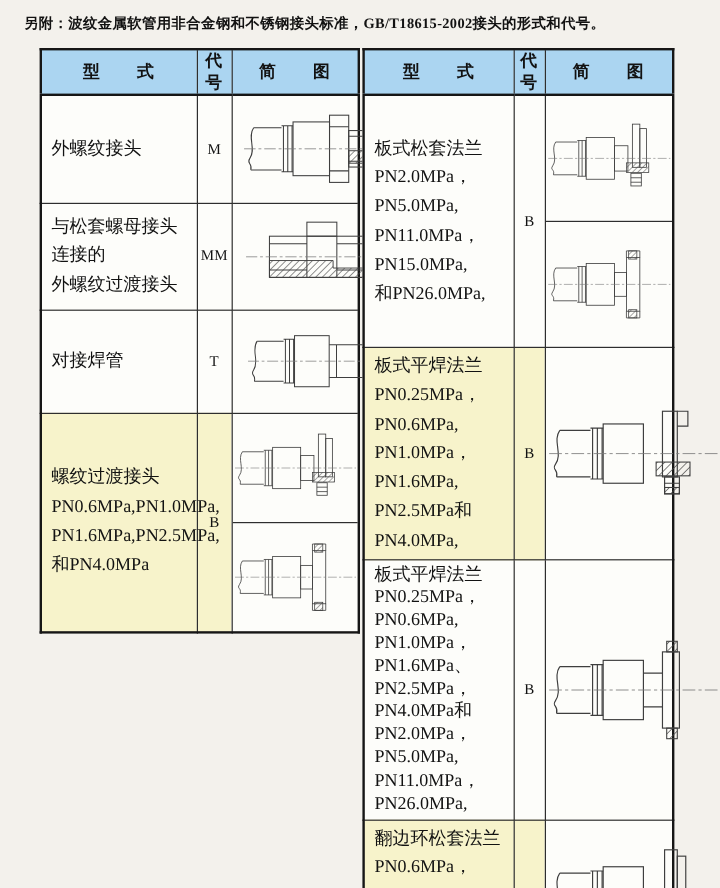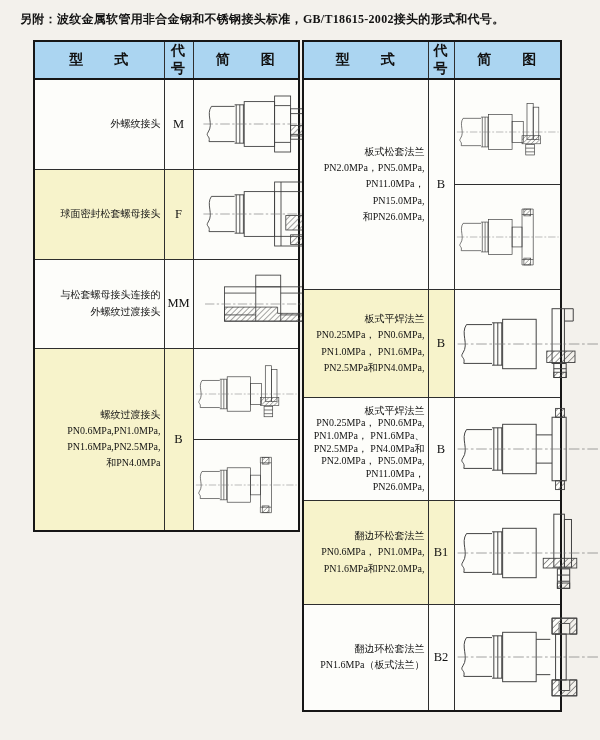--- a/index.html
+++ b/index.html
@@ -7,21 +7,21 @@
         font-family:"Liberation Serif","DejaVu Serif",serif;color:#121212;overflow:hidden;}
   .title{position:absolute;left:20px;top:11px;font-size:12px;font-weight:bold;letter-spacing:.3px;}
 
   table{border-collapse:collapse;table-layout:fixed;position:absolute;top:40px;
         background:#fdfdfa;border:2px solid #161616;}
   #tblL{left:33px;width:265px;}
   #tblR{left:302px;width:258px;}
   td,th{border:1px solid #2e2e2e;padding:0;vertical-align:middle;}
   th{background:#abd5f1;font-size:14px;font-weight:bold;height:26px;
      border-bottom:2px solid #161616;letter-spacing:1px;}
-  .c-type{font-size:10px;padding:3px 3px 3px 8px;text-align:right;}
+  .c-type{font-size:15px;padding:3px 3px 3px 8px;}
   .c-type .tx{white-space:pre-line;line-height:1.62;}
   .tight .tx{line-height:1.27;}
   .c-code{text-align:center;font-size:12.5px;}
   .hl .c-type,.hl .c-code{background:#f7f3cb;}
   .c-dg{background:#fdfdfa;text-align:center;vertical-align:middle;}
   .dg{display:block;margin:0 auto;}
   .half{display:flex;align-items:center;justify-content:center;}
   .half+.half{border-top:1px solid #2e2e2e;}
   .halfA{height:104px;}  
   .halfB{height:90px;}   
@@ -77,38 +77,20 @@
                 <path d="M92 27 H112 M92 73 H112"></path>
             <rect x="112" y="31" width="44" height="38"></rect>
                 <path d="M112 37 H156 M112 63 H156"></path>
               </g>
           <use href="#clp" class="cl"></use>
               <rect class="ht" x="112" y="52" width="44" height="13"></rect>
         </svg>
       </td>
     </tr>
 
-    <tr class="hl" style="height:90px">
-      <td class="c-type">
-            <div class="tx">球面密封松套螺母接头</div>
-          </td>
-      <td class="c-code">F</td>
-      <td class="c-dg">
-        <svg class="dg" width="150" height="80" viewBox="0 0 170 100" preserveAspectRatio="xMidYMid meet">
-          <g class="ln">
-                <use href="#hose"></use>
-            <rect x="92" y="10" width="52" height="80"></rect>
-                <path d="M100 10 V90 M92 22 H144 M92 78 H144"></path>
-              </g>
-          <use href="#clp" class="cl"></use>
-          <rect class="ht" x="106" y="52" width="38" height="18"></rect>
-              <rect class="ht" x="112" y="76" width="24" height="12"></rect>
-        </svg>
-      </td>
-    </tr>
 
     <tr style="height:89px">
       <td class="c-type">
             <div class="tx">与松套螺母接头连接的
 外螺纹过渡接头</div>
           </td>
       <td class="c-code">MM</td>
       <td class="c-dg">
         <svg class="dg" width="150" height="78" viewBox="0 0 170 100" preserveAspectRatio="xMidYMid meet">
           <g class="ln">
@@ -116,20 +98,36 @@
                 <rect x="68" y="13" width="32" height="15"></rect>
             <path d="M68 28 V72 M100 28 V72 M28 36 H68 M28 64 H68 M100 36 H140 M100 64 H140"></path>
               </g>
           <use href="#clp" class="cl"></use>
               <path class="ht" d="M28 54 H96 V62 H140 V72 H28 Z"></path>
         </svg>
       </td>
     </tr>
 
 
+    <tr style="height:86px">
+      <td class="c-type">
+            <div class="tx">对接焊管</div>
+          </td>
+      <td class="c-code">T</td>
+      <td class="c-dg">
+        <svg class="dg" width="150" height="76" viewBox="0 0 170 100" preserveAspectRatio="xMidYMid meet">
+          <g class="ln">
+                <use href="#hose"></use>
+            <path d="M92 32 H150 M92 68 H150 M100 32 V68"></path>
+            <path d="M150 32 C145 42 155 58 150 68"></path>
+              </g>
+          <use href="#clp" class="cl"></use>
+        </svg>
+      </td>
+    </tr>
 
     <tr class="hl" style="height:182px">
       <td class="c-type">
             <div class="tx">螺纹过渡接头
 PN0.6MPa,PN1.0MPa,
 PN1.6MPa,PN2.5MPa,
 和PN4.0MPa</div>
           </td>
       <td class="c-code">B</td>
       <td class="c-dg" style="vertical-align:top">

